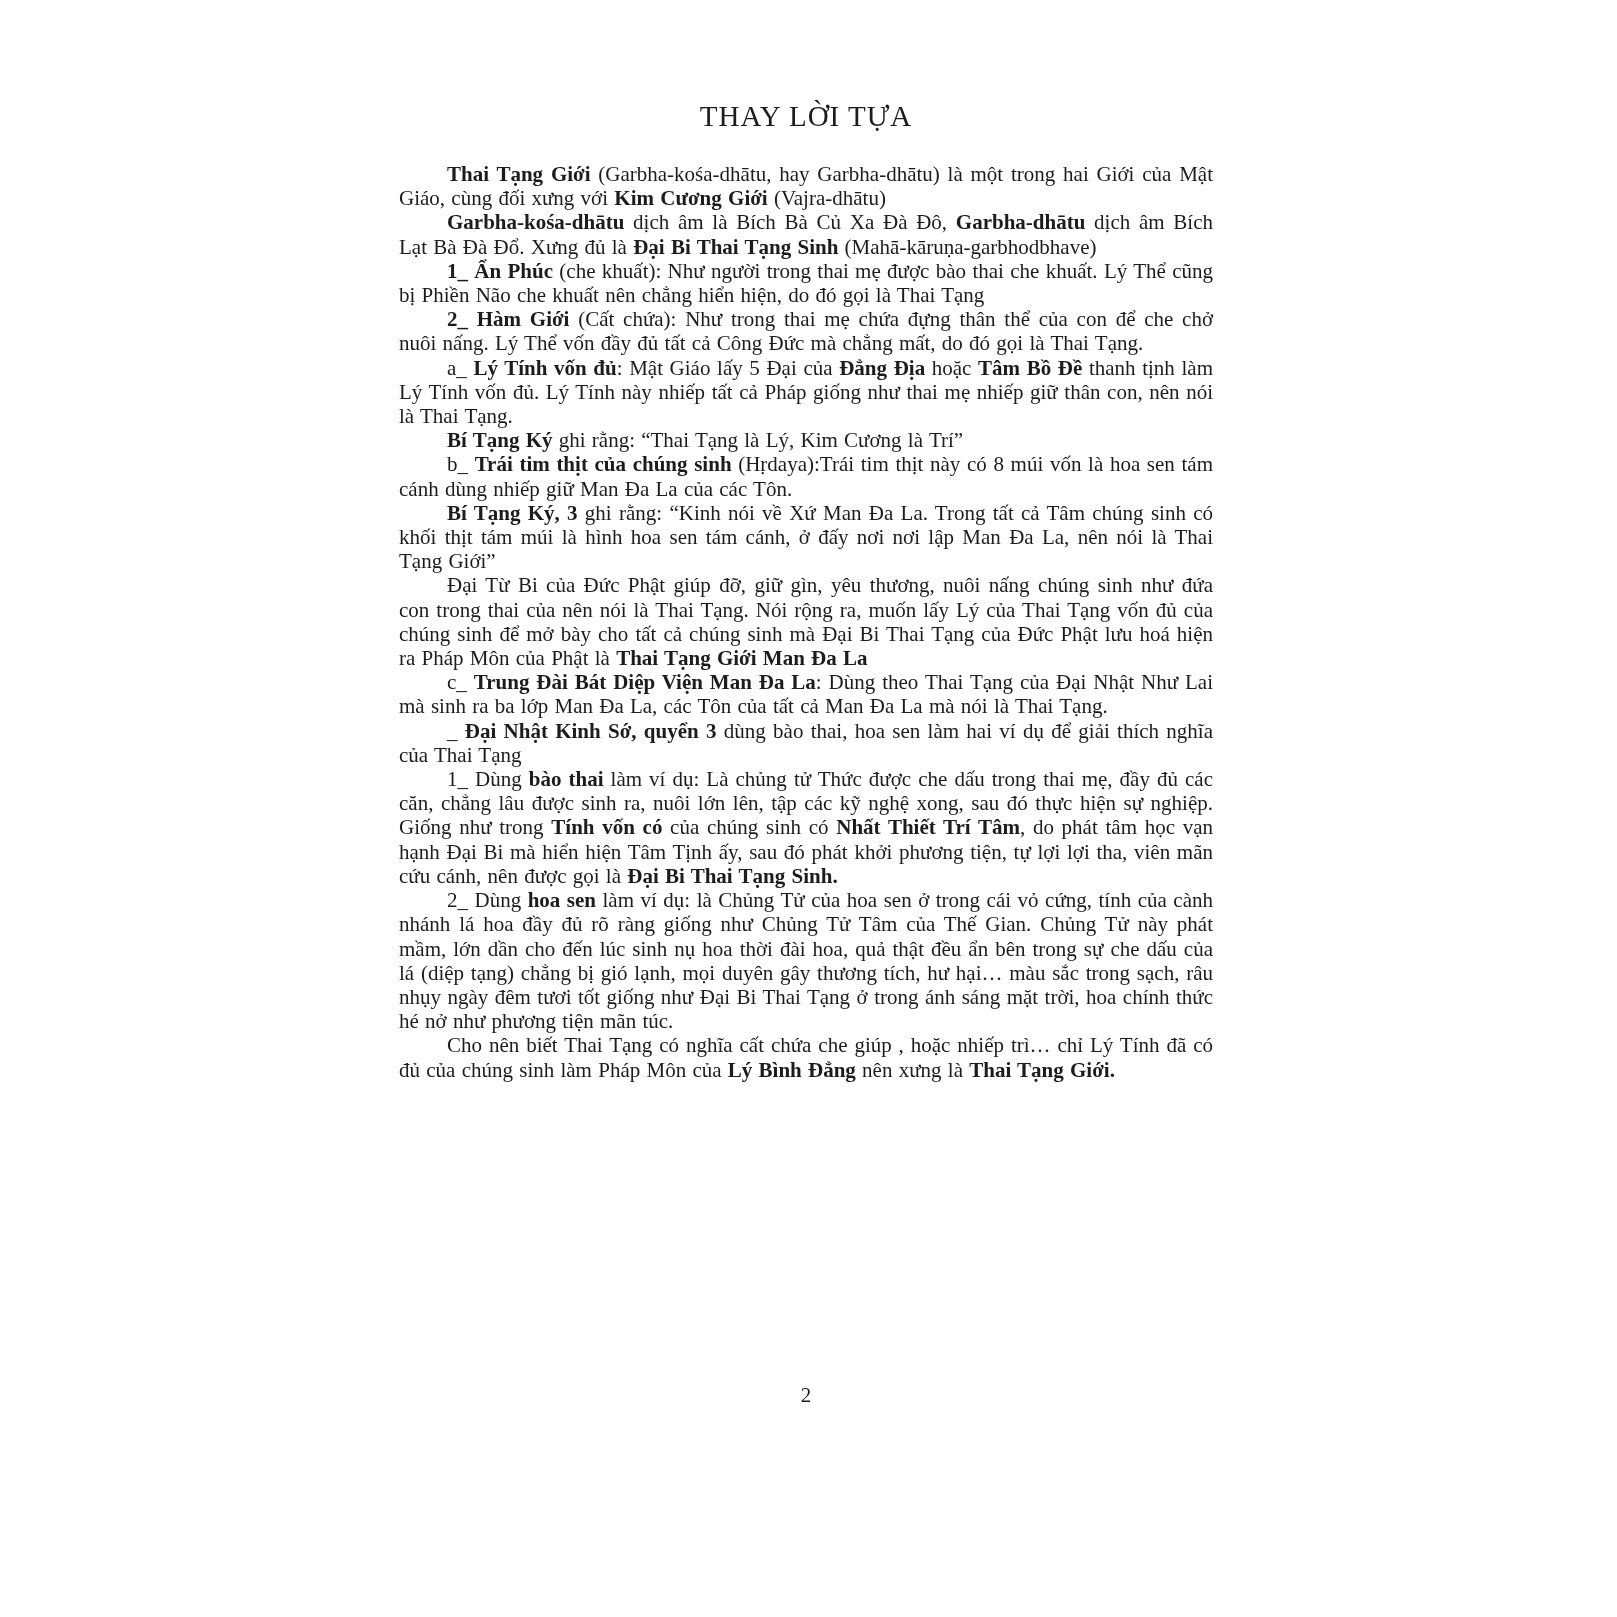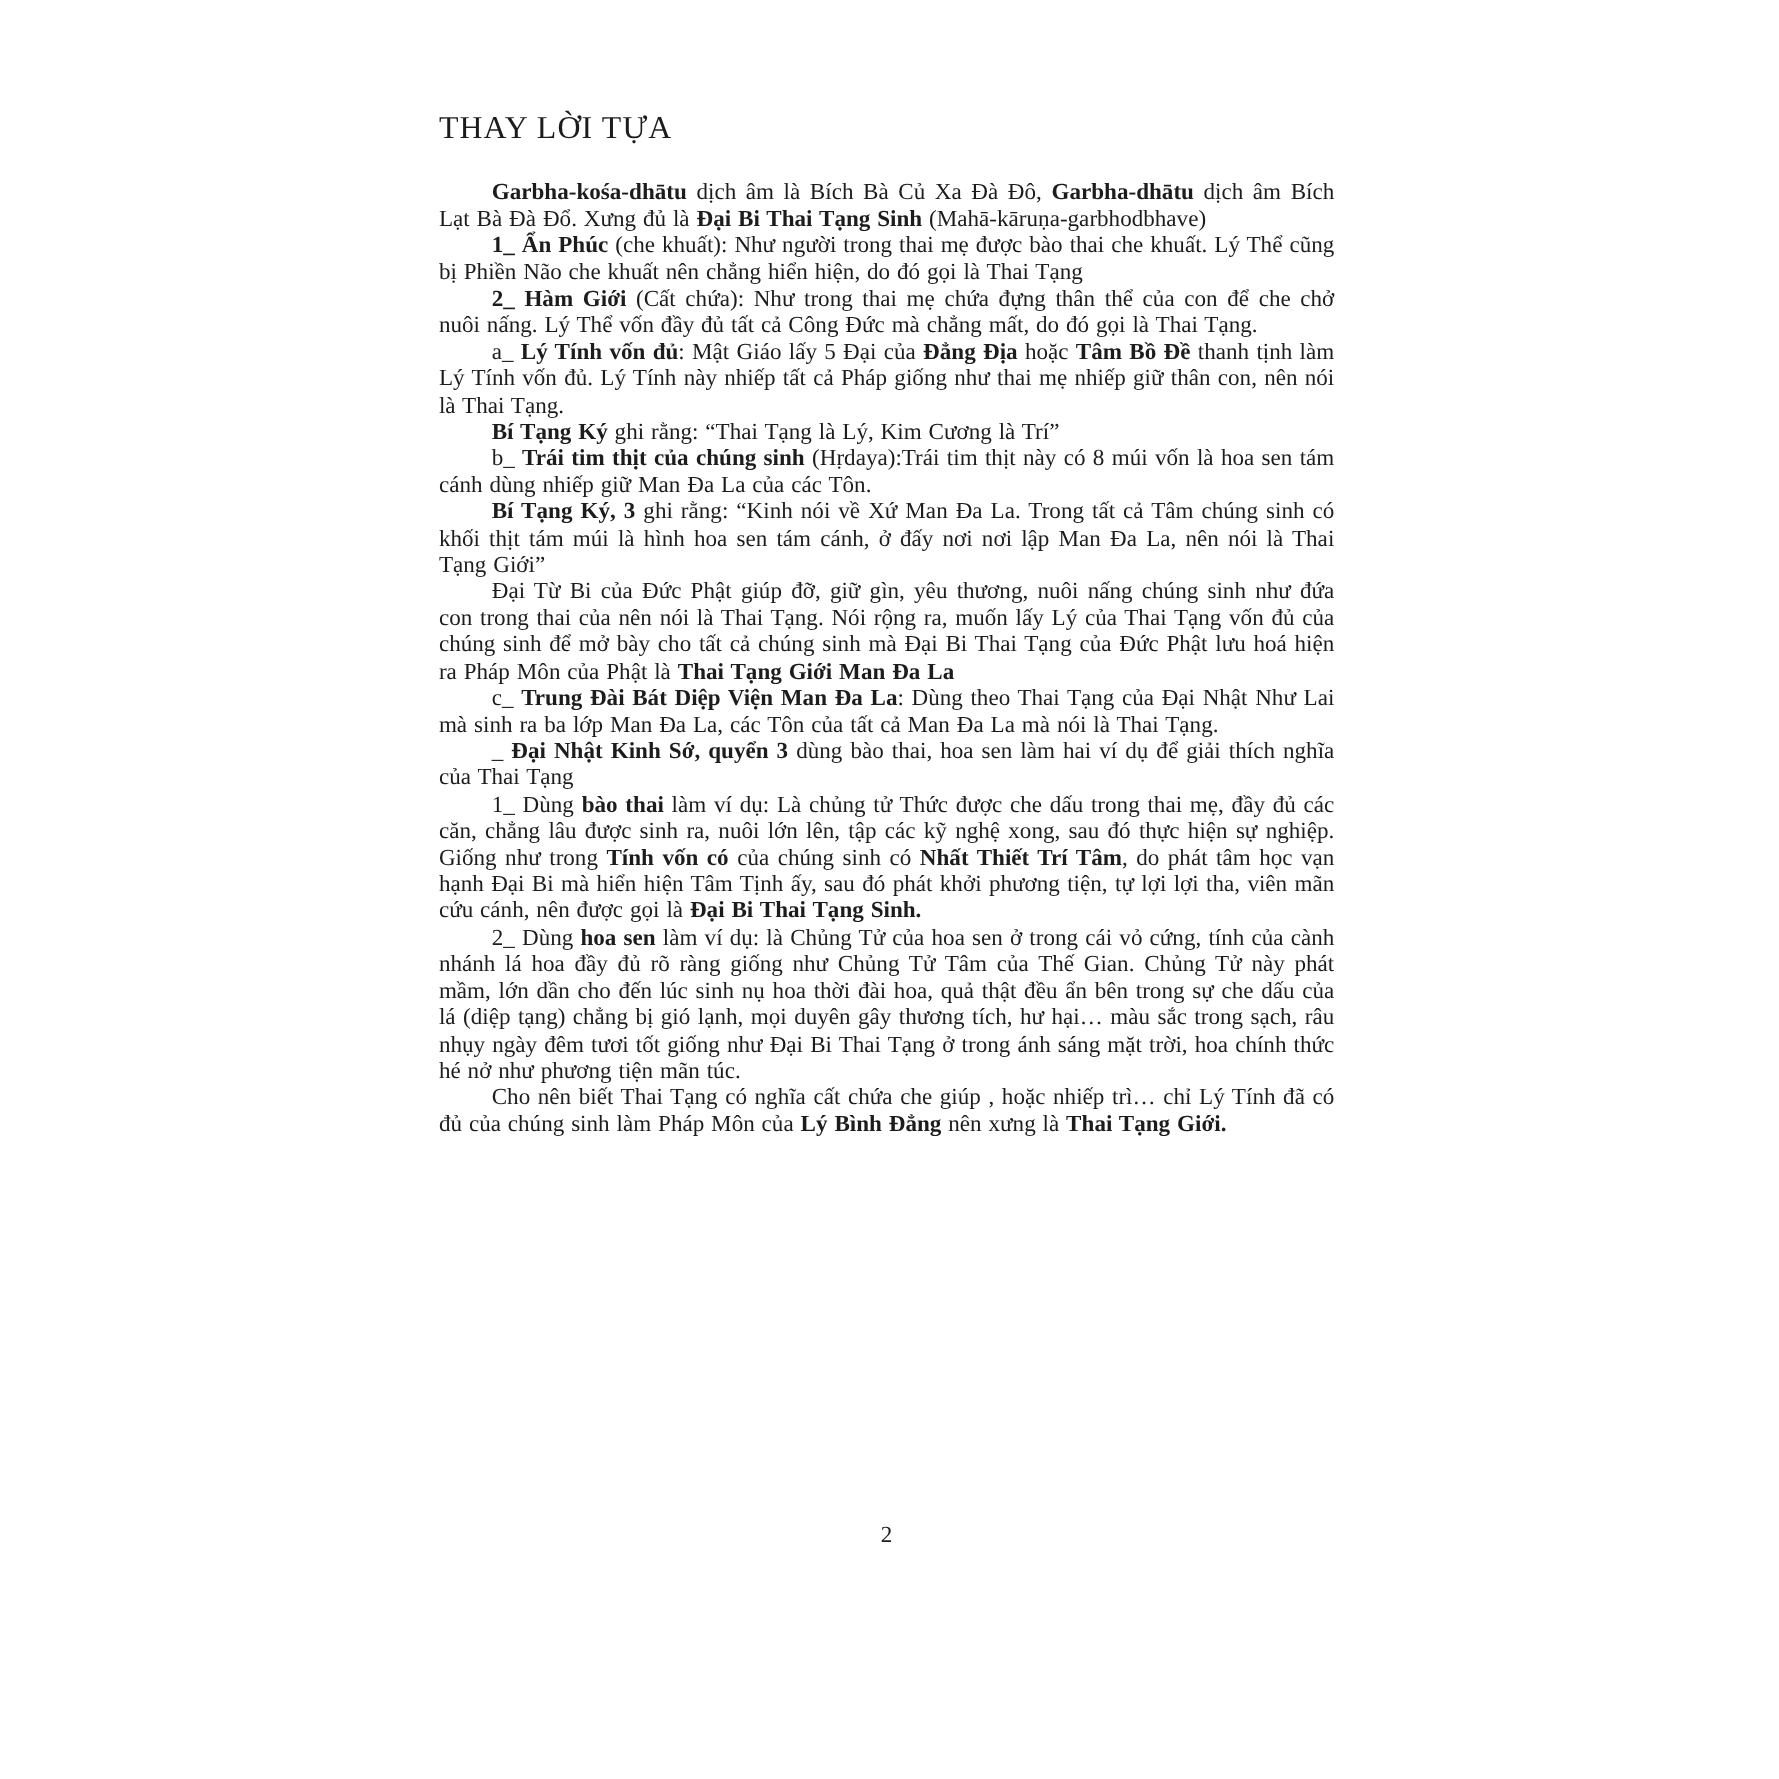--- a/index.html
+++ b/index.html
@@ -18,20 +18,21 @@
   }
   .content {
     position: absolute;
     left: 399px;
     top: 98px;
     width: 814px;
   }
   .doc-title {
     font-size: 29px;
     font-weight: normal;
+    text-align: center;
     letter-spacing: 1px;
     margin: 0 0 28px 0;
     line-height: 36px;
   }
   .doc-body p {
     margin: 0;
     font-size: 21px;
     line-height: 24.2px;
     text-align: justify;
     text-indent: 48px;
@@ -49,20 +50,21 @@
     font-size: 21px;
   }
 </style>
 </head>
 <body>
 
 <div class="page">
   <div class="content">
     <h1 class="doc-title">THAY LỜI TỰA</h1>
     <div class="doc-body">
+        <p><span class="b">Thai Tạng Giới</span><span> (Garbha-kośa-dhātu, hay Garbha-dhātu) là một trong hai Giới của Mật Giáo, cùng đối xưng với </span><span class="b">Kim Cương Giới</span><span> (Vajra-dhātu)</span></p>
         <p><span class="b">Garbha-kośa-dhātu</span><span> dịch âm là Bích Bà Củ Xa Đà Đô, </span><span class="b">Garbha-dhātu</span><span> dịch âm Bích Lạt Bà Đà Đổ. Xưng đủ là </span><span class="b">Đại Bi Thai Tạng Sinh</span><span> (Mahā-kāruṇa-garbhodbhave)</span></p>
         <p><span class="b">1_ Ẩn Phúc</span><span> (che khuất): Như người trong thai mẹ được bào thai che khuất. Lý Thể cũng bị Phiền Não che khuất nên chẳng hiển hiện, do đó gọi là Thai Tạng</span></p>
         <p><span class="b">2_ Hàm Giới</span><span> (Cất chứa): Như trong thai mẹ chứa đựng thân thể của con để che chở nuôi nấng. Lý Thể vốn đầy đủ tất cả Công Đức mà chẳng mất, do đó gọi là Thai Tạng.</span></p>
         <p><span>a_ </span><span class="b">Lý Tính vốn đủ</span><span>: Mật Giáo lấy 5 Đại của </span><span class="b">Đẳng Địa</span><span> hoặc </span><span class="b">Tâm Bồ Đề</span><span> thanh tịnh làm Lý Tính vốn đủ. Lý Tính này nhiếp tất cả Pháp giống như thai mẹ nhiếp giữ thân con, nên nói là Thai Tạng.</span></p>
         <p><span class="b">Bí Tạng Ký</span><span> ghi rằng: “Thai Tạng là Lý, Kim Cương là Trí”</span></p>
         <p><span>b_ </span><span class="b">Trái tim thịt của chúng sinh</span><span> (Hṛdaya):Trái tim thịt này có 8 múi vốn là hoa sen tám cánh dùng nhiếp giữ Man Đa La của các Tôn.</span></p>
         <p><span class="b">Bí Tạng Ký, 3</span><span> ghi rằng: “Kinh nói về Xứ Man Đa La. Trong tất cả Tâm chúng sinh có khối thịt tám múi là hình hoa sen tám cánh, ở đấy nơi nơi lập Man Đa La, nên nói là Thai Tạng Giới”</span></p>
         <p><span>Đại Từ Bi của Đức Phật giúp đỡ, giữ gìn, yêu thương, nuôi nấng chúng sinh như đứa con trong thai của nên nói là Thai Tạng. Nói rộng ra, muốn lấy Lý của Thai Tạng vốn đủ của chúng sinh để mở bày cho tất cả chúng sinh mà Đại Bi Thai Tạng của Đức Phật lưu hoá hiện ra Pháp Môn của Phật là </span><span class="b">Thai Tạng Giới Man Đa La</span></p>
         <p><span>c_ </span><span class="b">Trung Đài Bát Diệp Viện Man Đa La</span><span>: Dùng theo Thai Tạng của Đại Nhật Như Lai mà sinh ra ba lớp Man Đa La, các Tôn của tất cả Man Đa La mà nói là Thai Tạng.</span></p>
         <p><span>_ </span><span class="b">Đại Nhật Kinh Sớ, quyển 3</span><span> dùng bào thai, hoa sen làm hai ví dụ để giải thích nghĩa của Thai Tạng</span></p>

